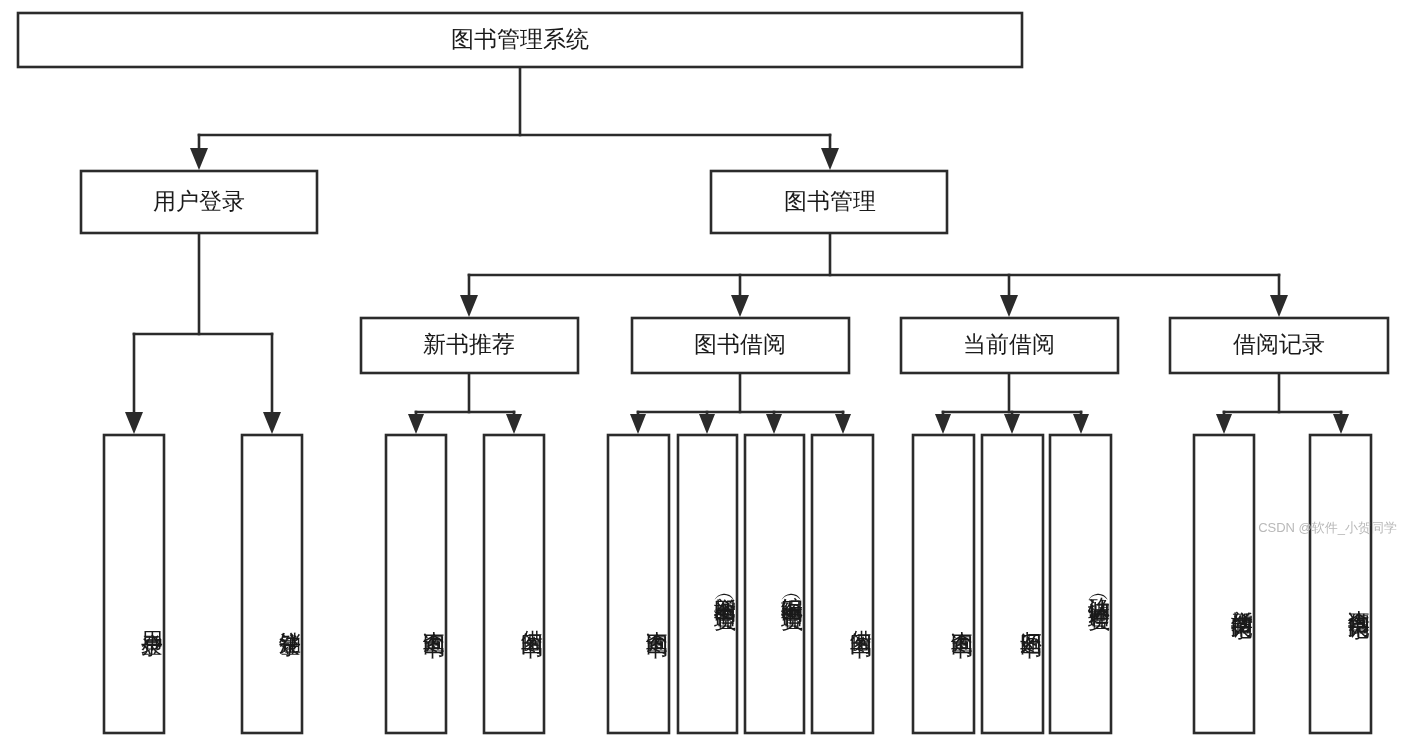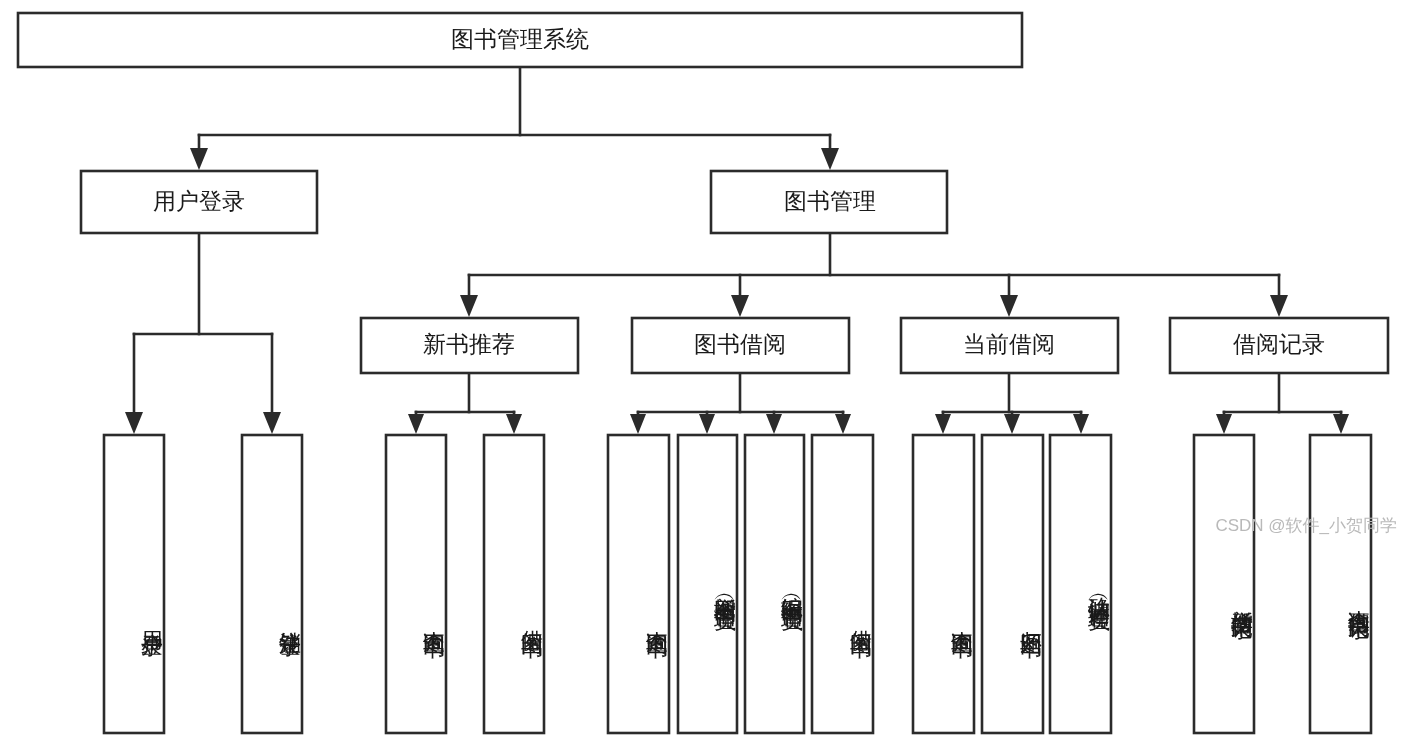--- a/index.html
+++ b/index.html
@@ -61,21 +61,21 @@
     display: flex;
     align-items: flex-start;
     justify-content: center;
     pointer-events: none;
   }
   .watermark {
     position: absolute;
     right: 8px;
     bottom: 6px;
     font-family: "Liberation Sans", "DejaVu Sans", sans-serif;
-    font-size: 17px;
+    font-size: 13px;
     color: #b9b9b9;
     white-space: nowrap;
     user-select: none;
   }
 </style>
 </head>
 <body>
 
 <div id="diagram-root">
 

